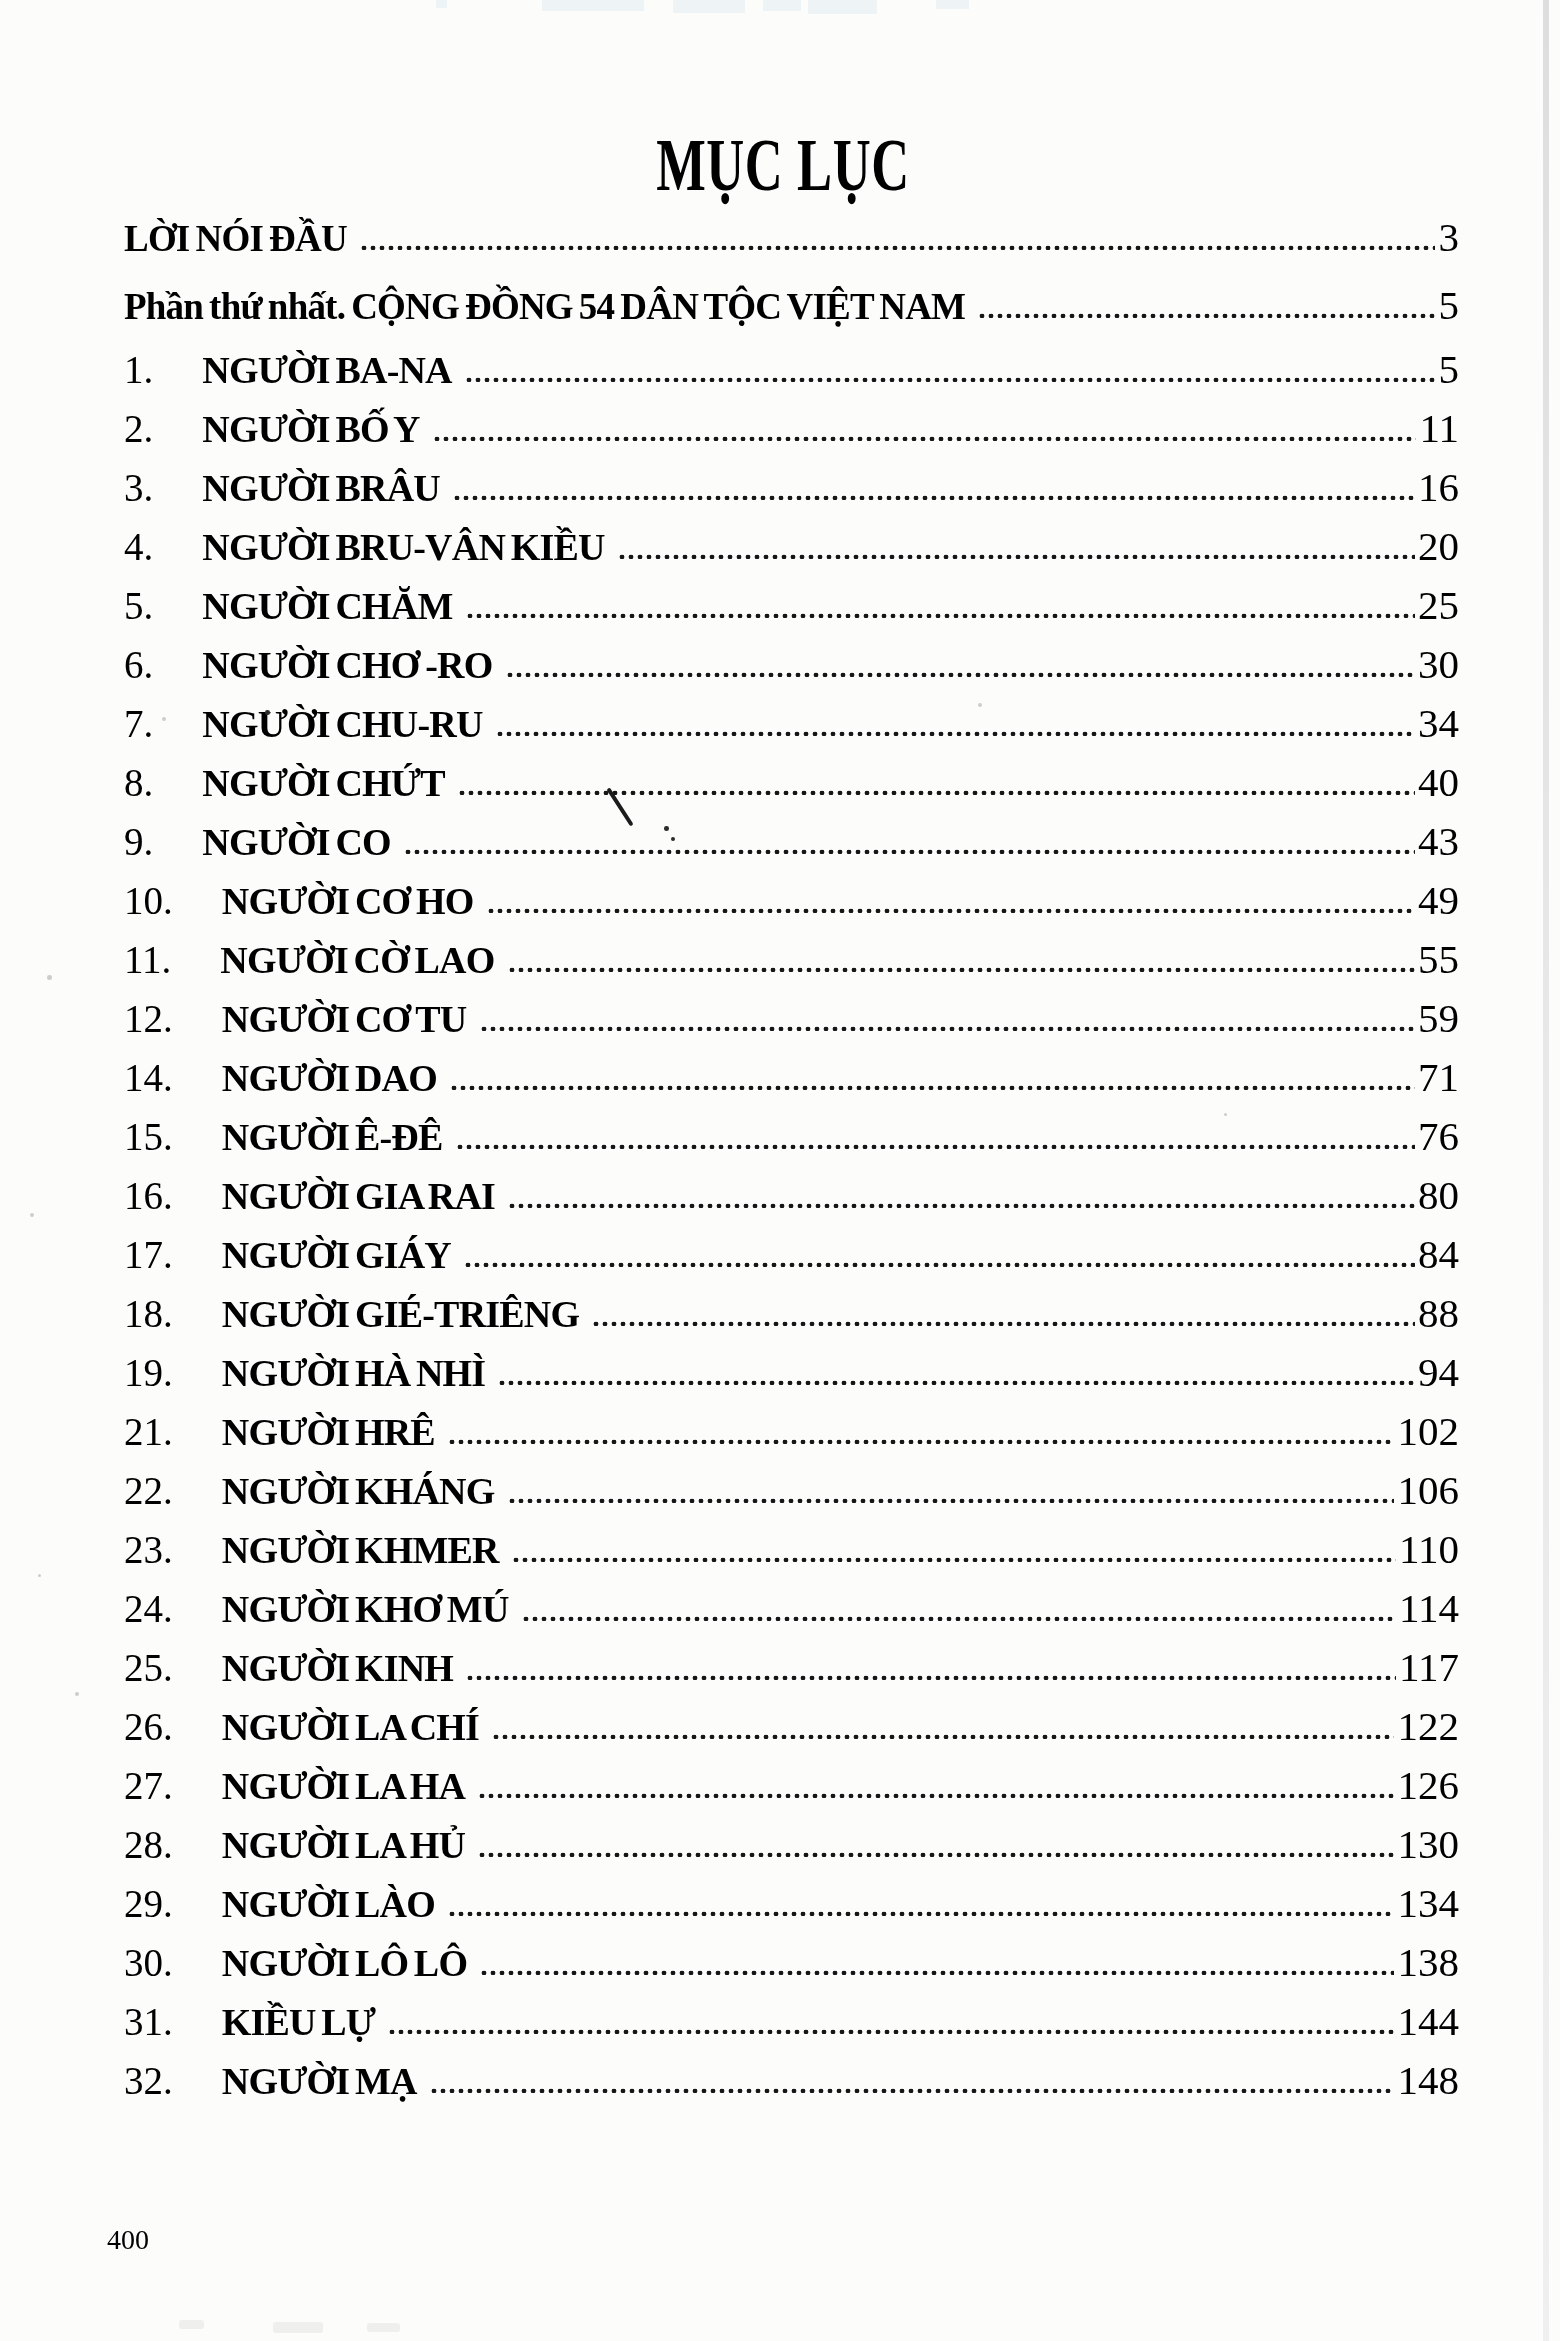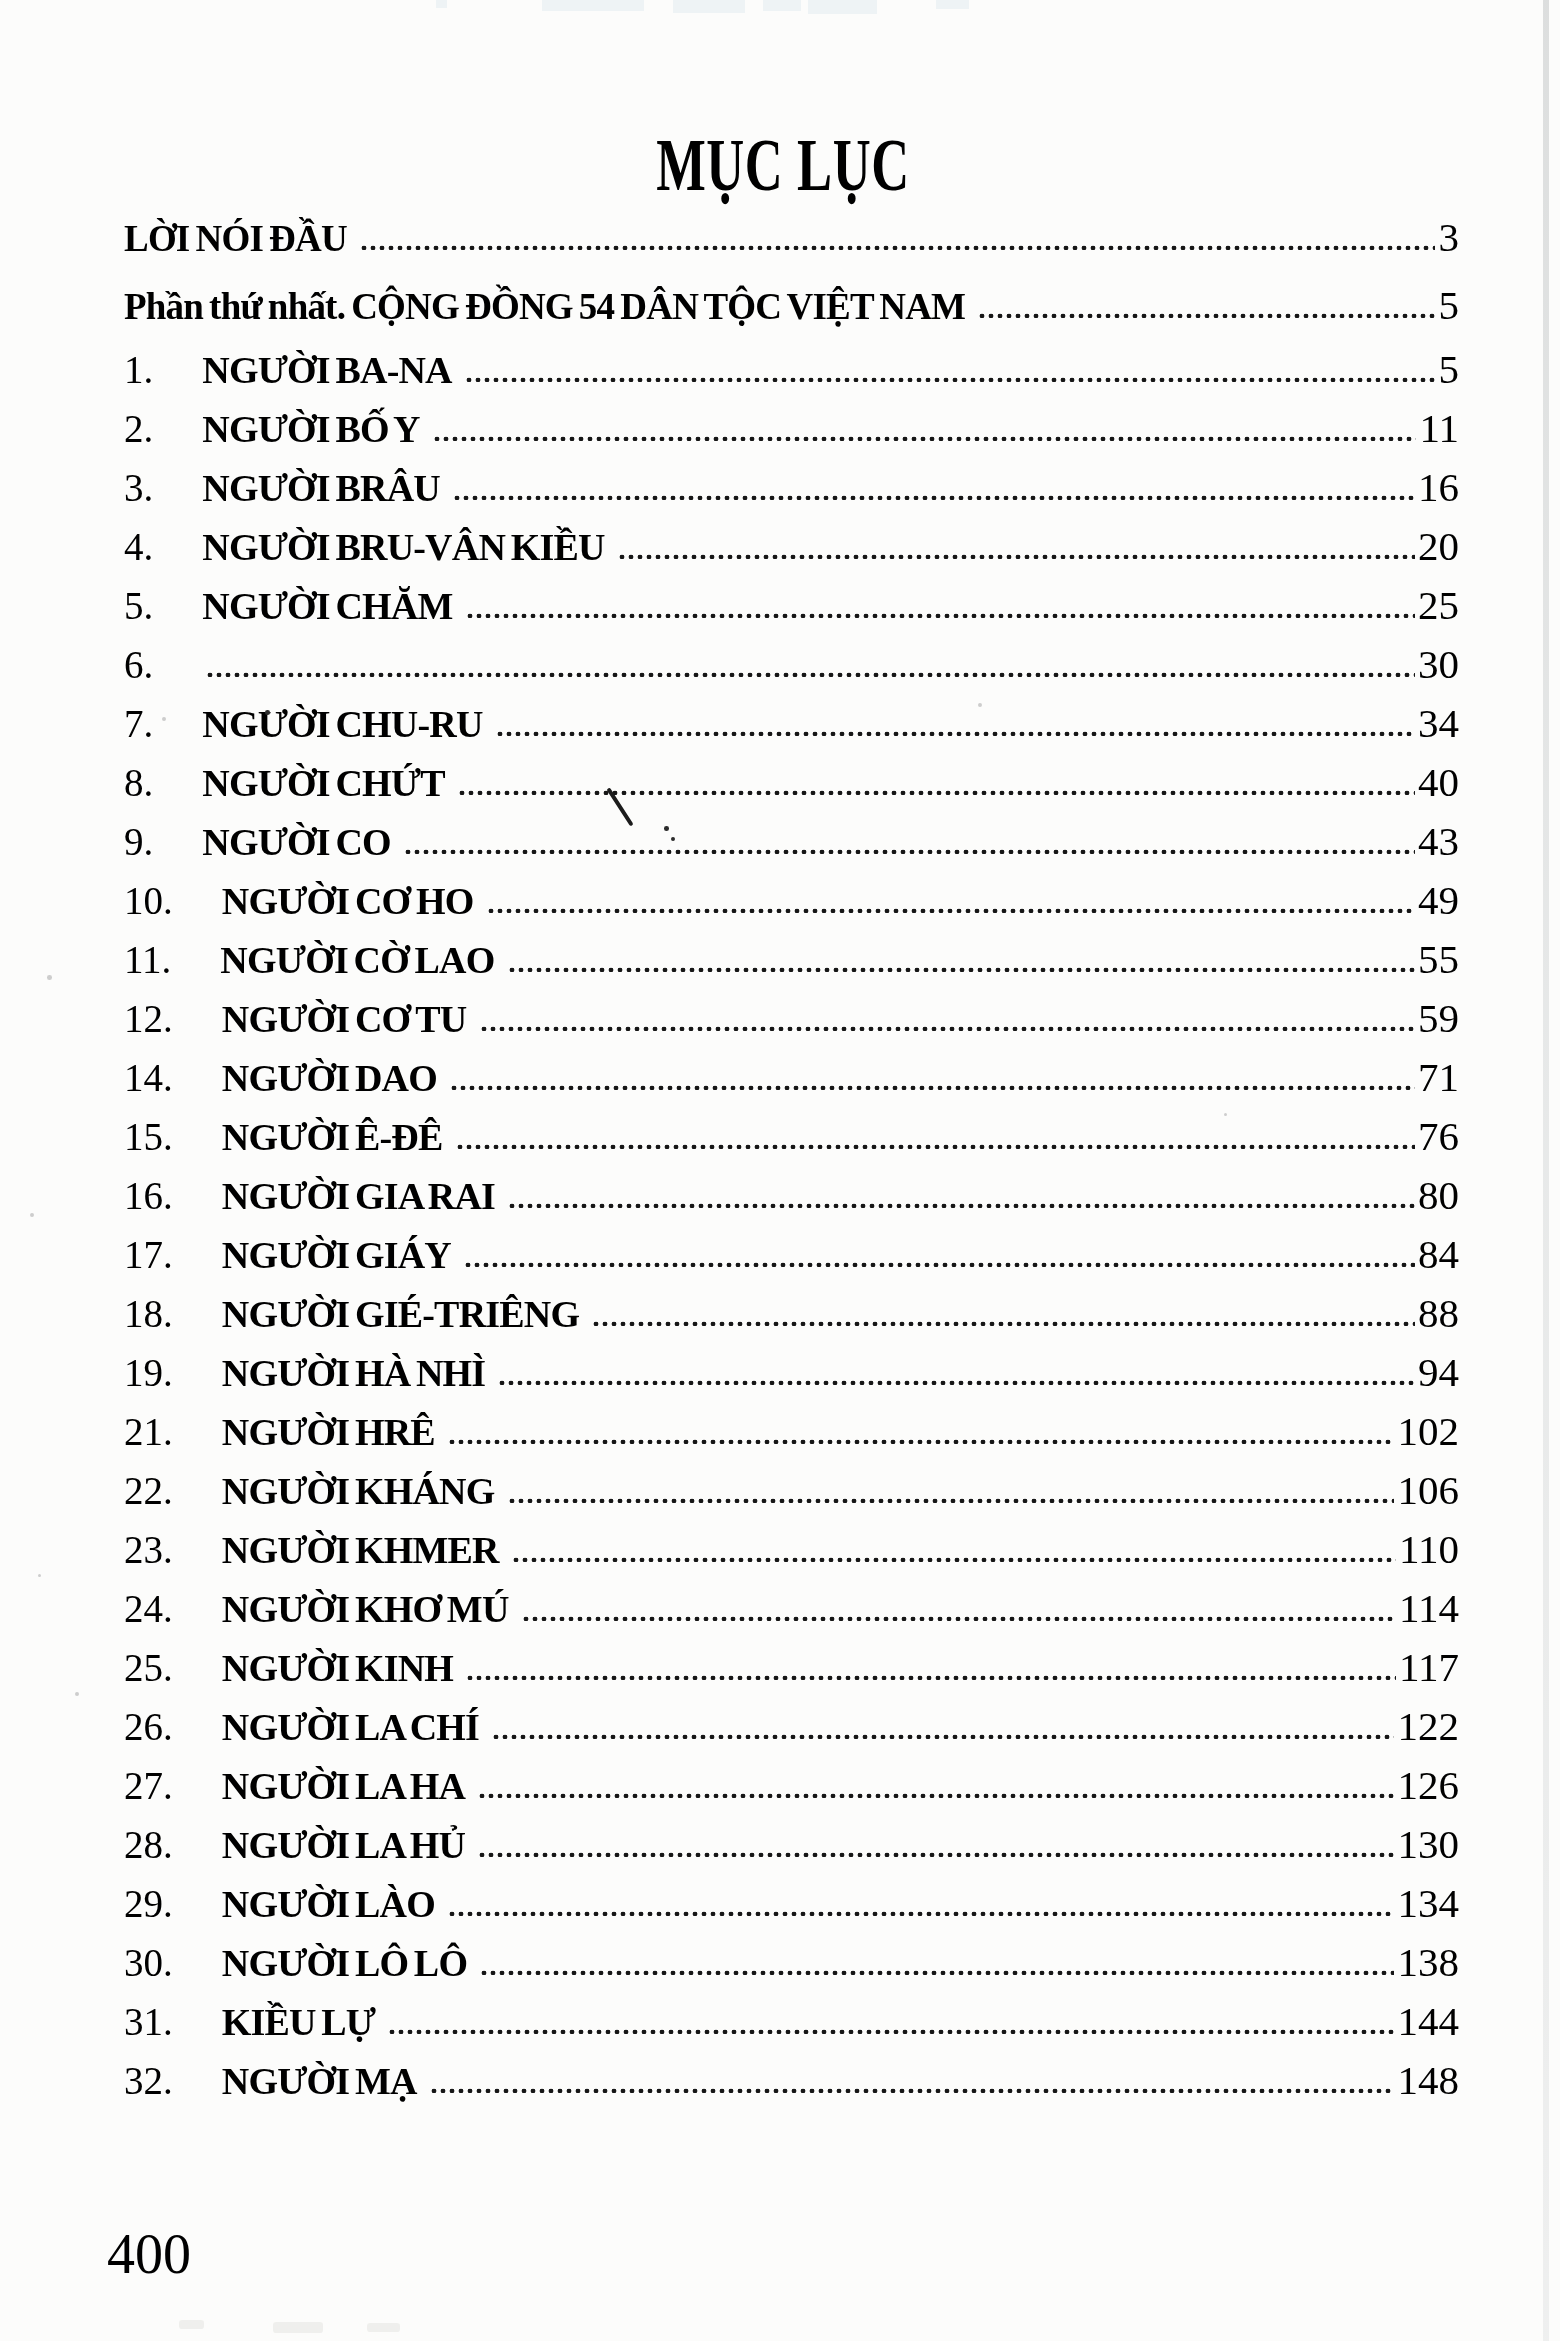--- a/index.html
+++ b/index.html
@@ -77,21 +77,21 @@
   }
   .pnum {
     text-align: right;
     font-size: 41px;
     font-weight: 400;
     padding-left: 7.8px;
   }
   .folio {
     position: absolute;
     left: 107px; top: 2226px;
-    font-size: 56px;
+    font-size: 28px;
     font-weight: 400;
     line-height: 1;
   }
   
   .artifact { position: absolute; pointer-events: none; }
   .edge-line {
     top: 0; right: 17.3px; width: 5.5px; height: 2342px;
     background: linear-gradient(180deg, #d7d9d9 0%, #e3e5e5 45%, #eceded 100%);
     opacity: 0.85;
   }
@@ -162,20 +162,21 @@
       <div class="row row-entry">
     <span class="cell num">5.</span>
     <span class="cell label">NGƯỜI CHĂM</span>
     <span class="cell leader-cell">
           <span style="display:block" class="leader"></span>
         </span>
     <span class="cell pnum">25</span>
   </div>
       <div class="row row-entry">
     <span class="cell num">6.</span>
+    <span class="cell label">NGƯỜI CHƠ -RO</span>
     <span class="cell leader-cell">
           <span style="display:block" class="leader"></span>
         </span>
     <span class="cell pnum">30</span>
   </div>
       <div class="row row-entry">
     <span class="cell num">7.</span>
     <span class="cell label">NGƯỜI CHU-RU</span>
     <span class="cell leader-cell">
           <span style="display:block" class="leader"></span>

